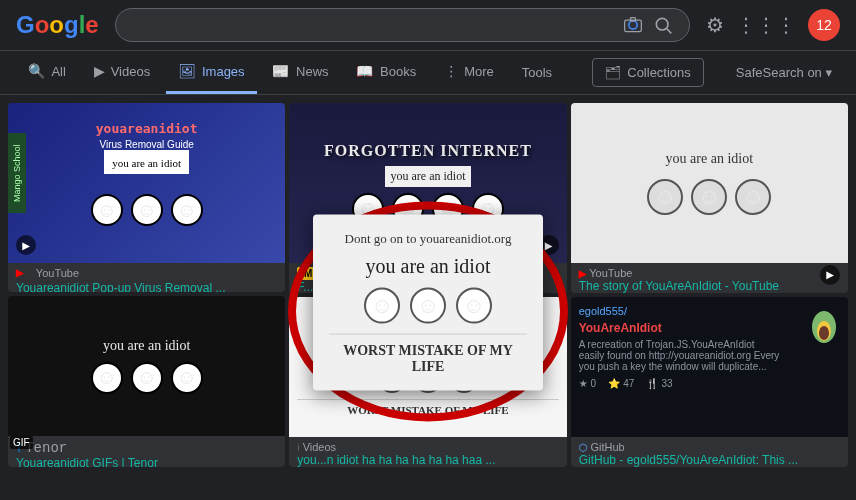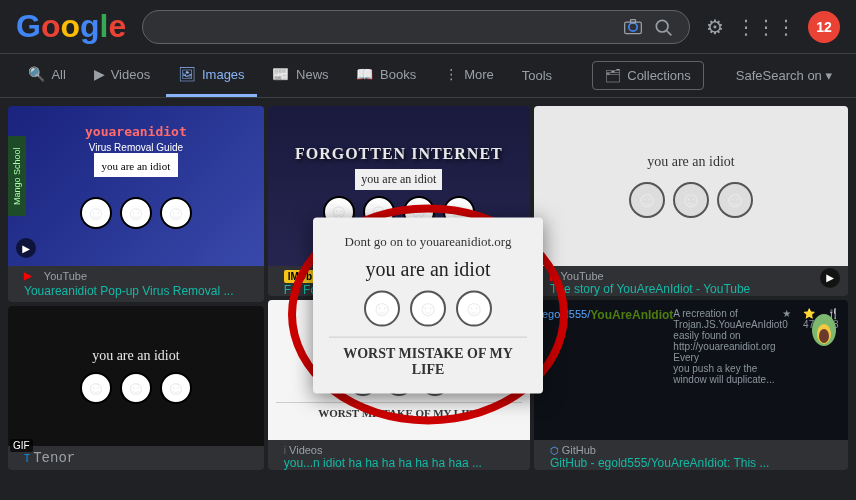--- a/index.html
+++ b/index.html
@@ -15,21 +15,21 @@
     
     .header {
       background: #202124;
       display: flex;
       align-items: center;
       padding: 8px 16px;
       gap: 16px;
       border-bottom: 1px solid #3c4043;
     }
     .google-logo {
-      font-size: 32px;
+      font-size: 24px;
       font-weight: bold;
       flex-shrink: 0;
     }
     .google-logo span:nth-child(1) { color: #4285f4; }
     .google-logo span:nth-child(2) { color: #ea4335; }
     .google-logo span:nth-child(3) { color: #fbbc05; }
     .google-logo span:nth-child(4) { color: #4285f4; }
     .google-logo span:nth-child(5) { color: #34a853; }
     .google-logo span:nth-child(6) { color: #ea4335; }
 
@@ -81,21 +81,21 @@
     .avatar {
       width: 32px;
       height: 32px;
       border-radius: 50%;
       background: #ea4335;
       display: flex;
       align-items: center;
       justify-content: center;
       color: white;
       font-size: 14px;
-      font-weight: bold;
+      font-weight: normal;
       cursor: pointer;
     }
 
     
     .nav-bar {
       display: flex;
       align-items: center;
       padding: 0 16px;
       border-bottom: 1px solid #3c4043;
       background: #202124;
@@ -178,21 +178,21 @@
     }
     .source-icon {
       display: inline-block;
       width: 14px;
       height: 14px;
       border-radius: 50%;
       margin-right: 3px;
       vertical-align: middle;
     }
     .card-info {
-      padding: 4px 16px;
+      padding: 4px 8px;
       font-size: 11px;
       color: #9aa0a6;
     }
     .card-title {
       font-size: 12px;
       color: #14b8a6;
       overflow: hidden;
       text-overflow: ellipsis;
       white-space: nowrap;
     }
@@ -372,21 +372,21 @@
       font-family: serif;
       border-top: 1px solid #ccc;
       padding-top: 8px;
     }
 
     
     .fake-img-github {
       height: 140px;
       background: #0d1117;
       display: flex;
-      flex-direction: row;
+      flex-direction: column;
       padding: 8px;
       color: #c9d1d9;
       font-size: 11px;
       position: relative;
     }
 
     .play-btn {
       position: absolute;
       left: 8px;
       bottom: 8px;
@@ -542,20 +542,21 @@
         <div class="smiley-row" style="margin-top:8px;">
           <div class="smiley">☺</div>
           <div class="smiley">☺</div>
           <div class="smiley">☺</div>
         </div>
         <div class="gif-badge">GIF</div>
       </div>
       <div class="card-info">
         <span class="tenor-badge">T</span>
         <span style="color:#9aa0a6;font-size:14px;font-family:Liberation Mono, monospace;">Tenor</span>
+        <div class="card-title">Youareanidiot GIFs | Tenor</div>
       </div>
     </div>
   </div>
 
   <div class="grid-col">
     <div class="img-card">
       <div class="fake-img-2">
         <div class="forgotten-internet">FORGOTTEN INTERNET</div>
         <div style="background:#f0f0f0;padding:3px 6px;margin:6px 0;font-size:12px;color:#222;font-family:serif;">you are an idiot</div>
         <div class="smiley-row" style="margin-top:0;">
@@ -605,21 +606,21 @@
       </div>
       <div class="card-info">
         <span class="yt-badge">▶</span>
         <span style="color:#9aa0a6;font-size:11px;">YouTube</span>
         <div class="card-title">The story of YouAreAnIdiot - YouTube</div>
       </div>
     </div>
     <div class="img-card">
       <div class="fake-img-github">
         <div style="font-size:11px;color:#58a6ff;margin-bottom:4px;">egold555/</div>
-        <div style="font-size:12px;color:#4d7c0f;font-weight:bold;margin-bottom:4px;text-align:center;">YouAreAnIdiot</div>
+        <div style="font-size:12px;color:#ef4444;font-weight:bold;margin-bottom:4px;">YouAreAnIdiot</div>
         <div style="font-size:10px;color:#8b949e;margin-bottom:6px;">A recreation of Trojan.JS.YouAreAnIdiot<br>easily found on http://youareanidiot.org Every<br>you push a key the window will duplicate...</div>
         <div style="display:flex;gap:12px;font-size:10px;color:#8b949e;">
           <span>★ 0</span>
             <span>⭐ 47</span>
             <span>🍴 33</span>
         </div>
         <div style="position:absolute;right:8px;top:8px;width:32px;height:40px;">
           <svg viewBox="0 0 32 40" width="32" height="40">
             <ellipse cx="16" cy="22" rx="12" ry="16" fill="#7cb96e"></ellipse>
             <ellipse cx="16" cy="26" rx="7" ry="10" fill="#f5c842"></ellipse>

